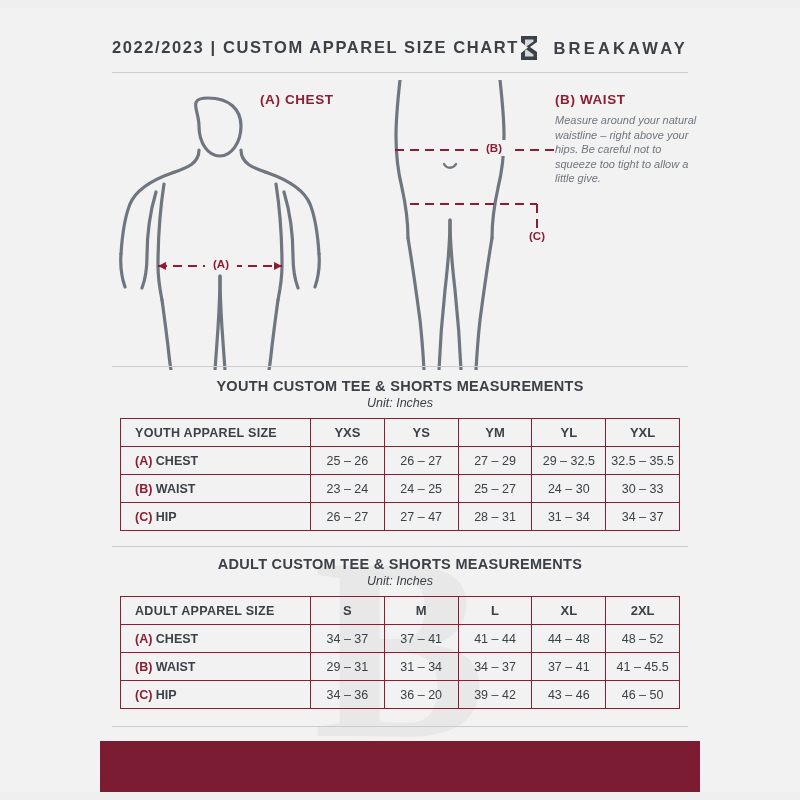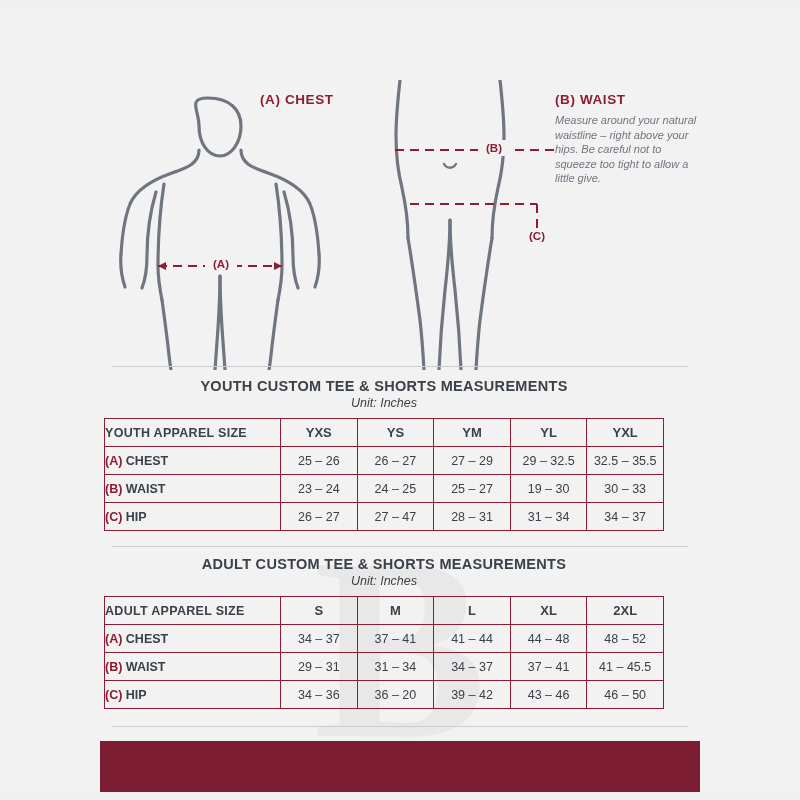--- a/index.html
+++ b/index.html
@@ -127,21 +127,21 @@
     position: absolute;
     left: 112px;
     width: 576px;
     height: 1px;
     background: #c9ccd0;
   }
 
   
   .table-block {
     position: absolute;
-    left: 104px;
+    left: 120px;
     width: 560px;
   }
   .tbl-title {
     text-align: center;
     font-size: 14.5px;
     font-weight: bold;
     color: #3b4148;
     letter-spacing: 0.3px;
   }
   .tbl-unit {
@@ -160,20 +160,21 @@
   table.size th, table.size td {
     border: 1px solid #8c1d33;
     height: 27px;
     font-size: 12.5px;
     color: #3b4148;
     text-align: center;
     padding: 0;
   }
   table.size th.rowhead, table.size td.rowhead {
     text-align: left;
+    padding-left: 14px;
     font-weight: bold;
     width: 175px;
     margin-left: 36px;
   }
   table.size th.rowhead { letter-spacing: 0.3px; }
   td.rowhead .lbl { color: #8c1d33; font-weight: bold; }
   td.rowhead .nm { color: #3b4148; font-weight: bold; }
   table.size th.colhead { font-weight: bold; font-size: 13px; }
   table.size td.val { font-weight: normal; }
 
@@ -188,20 +189,34 @@
   }
 </style>
 </head>
 <body>
 
 <div class="page">
   <div class="sheet">
 
     <div class="watermark">B</div>
 
+    <div class="header">
+      <div class="header-title">2022/2023  |  CUSTOM APPAREL SIZE CHART</div>
+      <div class="brand">
+        <span class="brand-mark">
+          <svg width="24" height="28" viewBox="0 0 24 28">
+            <path d="M4 2 L20 2 L20 8 L13 13 L20 18 L20 26 L4 26 L4 19 L11 13.5 L4 8 Z" fill="#3b4148"></path>
+            <path d="M8 5.5 L16.5 5.5 L16.5 7.5 L9.5 12.5 L8 11.5 Z" fill="#f2f2f2" opacity="0.85"></path>
+            <path d="M8 22.5 L16.5 22.5 L16.5 20.5 L9.5 15.5 L8 16.5 Z" fill="#f2f2f2" opacity="0.85"></path>
+          </svg>
+        </span>
+        <span class="brand-name">BREAKAWAY</span>
+      </div>
+      <div class="header-rule"></div>
+    </div>
 
     <div class="illus">
       <svg width="600" height="290" viewBox="0 0 600 290">
 
         <g stroke="#6f7680" stroke-width="3.2" fill="none" stroke-linecap="round" stroke-linejoin="round">
 
           <path d="M108 18 C130 18 141 30 141 46 C141 63 131 76 120 76 C108 76 99 63 99 46 C99 30 87 18 108 18 Z"></path>
 
           <path d="M99 70 C99 84 86 88 72 93 C52 100 36 110 30 124
                    C24 139 22 158 21 174"></path>
@@ -291,21 +306,21 @@
             <td class="val">32.5 – 35.5</td>
           </tr>
           <tr>
             <td class="rowhead">
               <span class="lbl">(B) </span>
               <span class="nm">WAIST</span>
             </td>
             <td class="val">23 – 24</td>
             <td class="val">24 – 25</td>
             <td class="val">25 – 27</td>
-            <td class="val">19 – 30</td>
+            <td class="val">24 – 30</td>
             <td class="val">30 – 33</td>
           </tr>
           <tr>
             <td class="rowhead">
               <span class="lbl">(C) </span>
               <span class="nm">HIP</span>
             </td>
             <td class="val">26 – 27</td>
             <td class="val">27 – 47</td>
             <td class="val">28 – 31</td>

